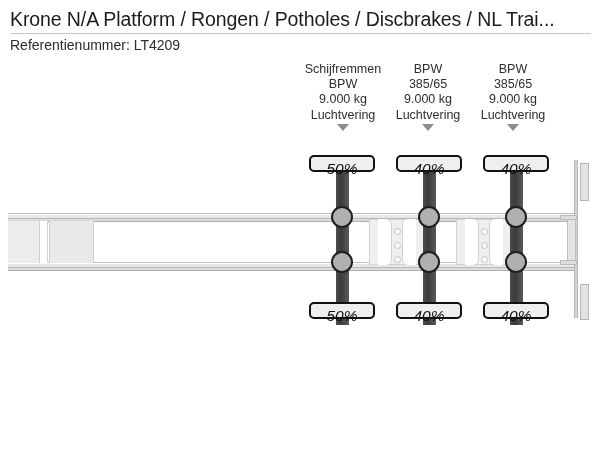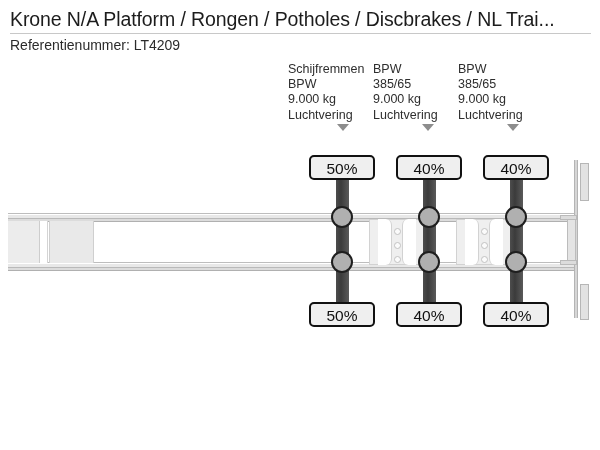--- a/index.html
+++ b/index.html
@@ -54,21 +54,21 @@
     line-height: 14px;
     color: #2b2b2b;
     white-space: nowrap;
   }
 
   
   .axle-spec {
     position: absolute;
     top: 62px;
     width: 110px;
-    text-align: left;
+    text-align: center;
     font-size: 12.5px;
     line-height: 15.2px;
     color: #2e2e2e;
   }
   .axle-spec .line { display: block; white-space: nowrap; }
   .axle-spec .caret {
     display: block;
     margin: 1px auto 0 auto;
     width: 0; height: 0;
     border-left: 6px solid transparent;
@@ -241,30 +241,31 @@
   #hub-1-bottom { left: 331px; }
   #hub-2-top    { left: 418px; }
   #hub-2-bottom { left: 418px; }
   #hub-3-top    { left: 505px; }
   #hub-3-bottom { left: 505px; }
 
   
   .pct-badge {
     position: absolute;
     width: 66px;
-    height: 25px;
+    height: 17px;
     line-height: 23px;
     text-align: center;
     font-size: 15.5px;
     color: #111111;
     background: #efefef;
     border: 2px solid #111111;
     border-radius: 5px;
     box-sizing: border-box;
     z-index: 5;
+    font-style: italic;
   }
   .pct-top    { top: 155px; }
   .pct-bottom { top: 302px; }
   #pct-1-top    { left: 309px; }
   #pct-1-bottom { left: 309px; }
   #pct-2-top    { left: 396px; }
   #pct-2-bottom { left: 396px; }
   #pct-3-top    { left: 483px; }
   #pct-3-bottom { left: 483px; }
 </style>

